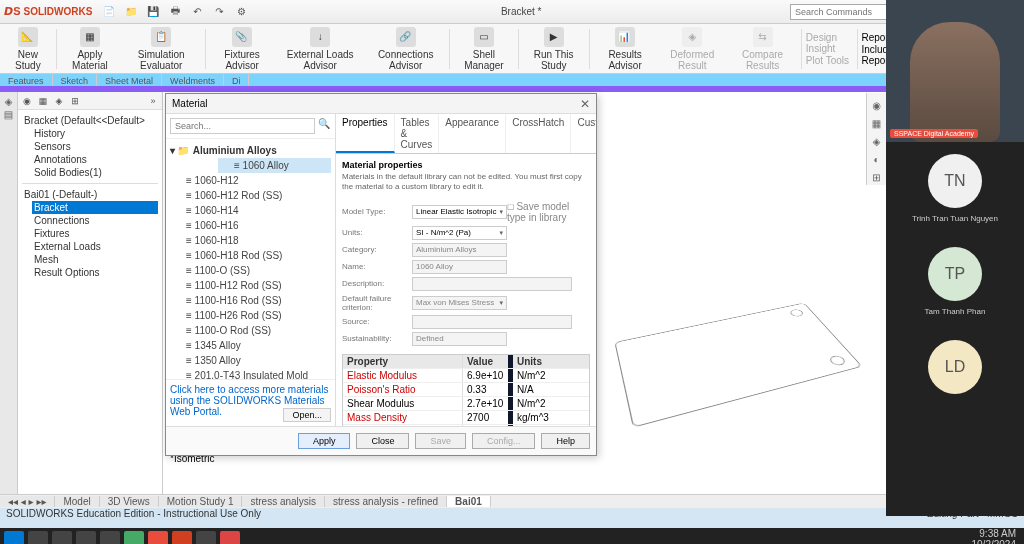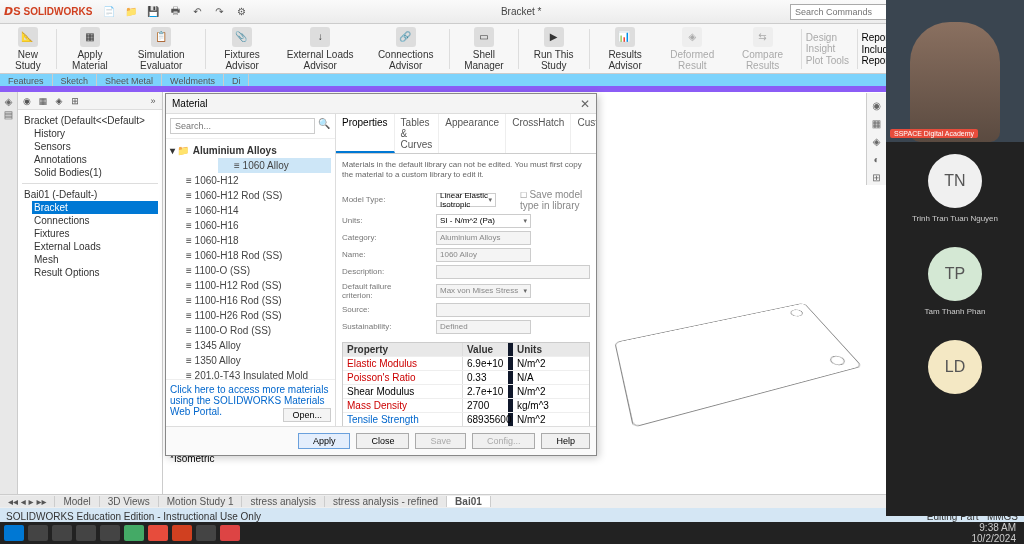--- a/index.html
+++ b/index.html
@@ -43,21 +43,21 @@
     .mat-tree .gn.sel{background:#cde6f7}
     .mat-foot{padding:4px;font-size:8px;color:#0066cc;border-top:1px solid #eee}
     .open-btn{border:1px solid #ccc;background:#f4f4f4;padding:1px 8px;font-size:9px;float:right;margin-top:2px}
     .dlg-right{flex:1;display:flex;flex-direction:column;overflow:hidden}
     .dlg-tabs{display:flex;border-bottom:1px solid #ccc;font-size:9px}
     .dlg-tabs .dt{padding:3px 6px;border-right:1px solid #eee;color:#555}
     .dlg-tabs .dt.act{color:#000;border-bottom:2px solid #0078d4}
     .props{padding:6px;overflow:auto;flex:1}
     .props-title{font-size:9px;font-weight:bold;margin-bottom:2px}
     .props-desc{font-size:8px;color:#666;margin-bottom:8px;line-height:1.3}
-    .frow{display:flex;align-items:center;margin-bottom:3px;gap:24px}
+    .frow{display:flex;align-items:center;margin-bottom:3px;gap:0}
     .frow label{width:70px;font-size:8px;color:#777}
     .frow .fld{flex:1;max-width:95px;border:1px solid #ccc;height:14px;font-size:8px;padding:0 3px;background:#fff;display:flex;align-items:center;position:relative}
     .frow .fld.dd::after{content:"▾";position:absolute;right:3px;font-size:7px;color:#666}
     .frow .fld.ro{background:#f4f4f4;color:#888}
     .frow .chk{font-size:8px;color:#888}
     .ptable{margin-top:8px;border:1px solid #ccc;font-size:8px;max-height:120px;overflow:auto}
     .ptable .pr{display:flex;border-bottom:1px solid #eee}
     .ptable .pr.hd{background:#e8e8e8;font-weight:bold;color:#333}
     .ptable .pr div{padding:1px 4px}
     .ptable .c1{width:120px;border-right:1px solid #ddd}
@@ -66,21 +66,21 @@
     .ptable .red{color:#c00}
     .ptable .blue{color:#06c}
     .dlg-btns{padding:6px;border-top:1px solid #ddd;display:flex;gap:6px;justify-content:flex-end;background:#fafafa}
     .dlg-btns button{border:1px solid #aaa;background:#f0f0f0;padding:2px 14px;font-size:9px}
     .dlg-btns button.pri{background:#e4eefc;border-color:#6aa0dc}
     .dlg-btns button.dis{color:#aaa}
     
     .btabs{height:14px;background:#eee;border-top:1px solid #ccc;display:flex;font-size:9px;align-items:center}
     .btabs .bt{padding:0 8px;border-right:1px solid #ccc;color:#555;background:#e8e8e8}
     .btabs .bt.act{background:#fff;font-weight:bold}
-    .statusbar{height:14px;background:#d4e6f4;display:flex;align-items:flex-end;padding:0 6px;font-size:9px;color:#333;justify-content:space-between}
+    .statusbar{height:20px;background:#d4e6f4;display:flex;align-items:flex-start;padding:0 6px;font-size:9px;color:#333;justify-content:space-between}
     .taskbar{height:22px;background:#222;display:flex;align-items:center;padding:0 4px;gap:4px}
     .taskbar .ti{width:20px;height:16px;background:#444;border-radius:2px}
     .taskbar .clock{margin-left:auto;color:#ccc;font-size:8px;text-align:right;line-height:1.1;padding-right:4px}
     
     .teams{position:absolute;right:0;top:0;width:138px;height:516px;background:#222;z-index:20;display:flex;flex-direction:column}
     .video{height:142px;background:#3a4550;display:flex;align-items:flex-end;justify-content:center;position:relative;overflow:hidden}
     .person{width:90px;height:120px;background:linear-gradient(#8a7060,#5a4a40);border-radius:40px 40px 10px 10px;position:relative}
     .badge{position:absolute;bottom:4px;left:4px;background:#e74c3c;color:#fff;font-size:7px;padding:1px 4px;border-radius:2px}
     .avatar-row{display:flex;flex-direction:column;align-items:center;padding:12px 0;gap:6px}
     .av{width:54px;height:54px;border-radius:50%;display:flex;align-items:center;justify-content:center;font-size:16px;color:#555}
@@ -279,20 +279,21 @@
     <div class="dlg-right">
       <div class="dlg-tabs">
         <div class="dt act">Properties</div>
         <div class="dt">Tables &amp; Curves</div>
         <div class="dt">Appearance</div>
         <div class="dt">CrossHatch</div>
         <div class="dt">Custom</div>
 
       </div>
       <div class="props">
+        <div class="props-title">Material properties</div>
         <div class="props-desc">Materials in the default library can not be edited. You must first copy the material to a custom library to edit it.</div>
         <div class="frow">
             <label>Model Type:</label>
             <div class="fld dd">Linear Elastic Isotropic</div>
             <label class="chk">☐ <span>Save model type in library</span></label>
           </div>
         <div class="frow">
             <label>Units:</label>
             <div class="fld dd">SI - N/m^2 (Pa)</div>
           </div>

